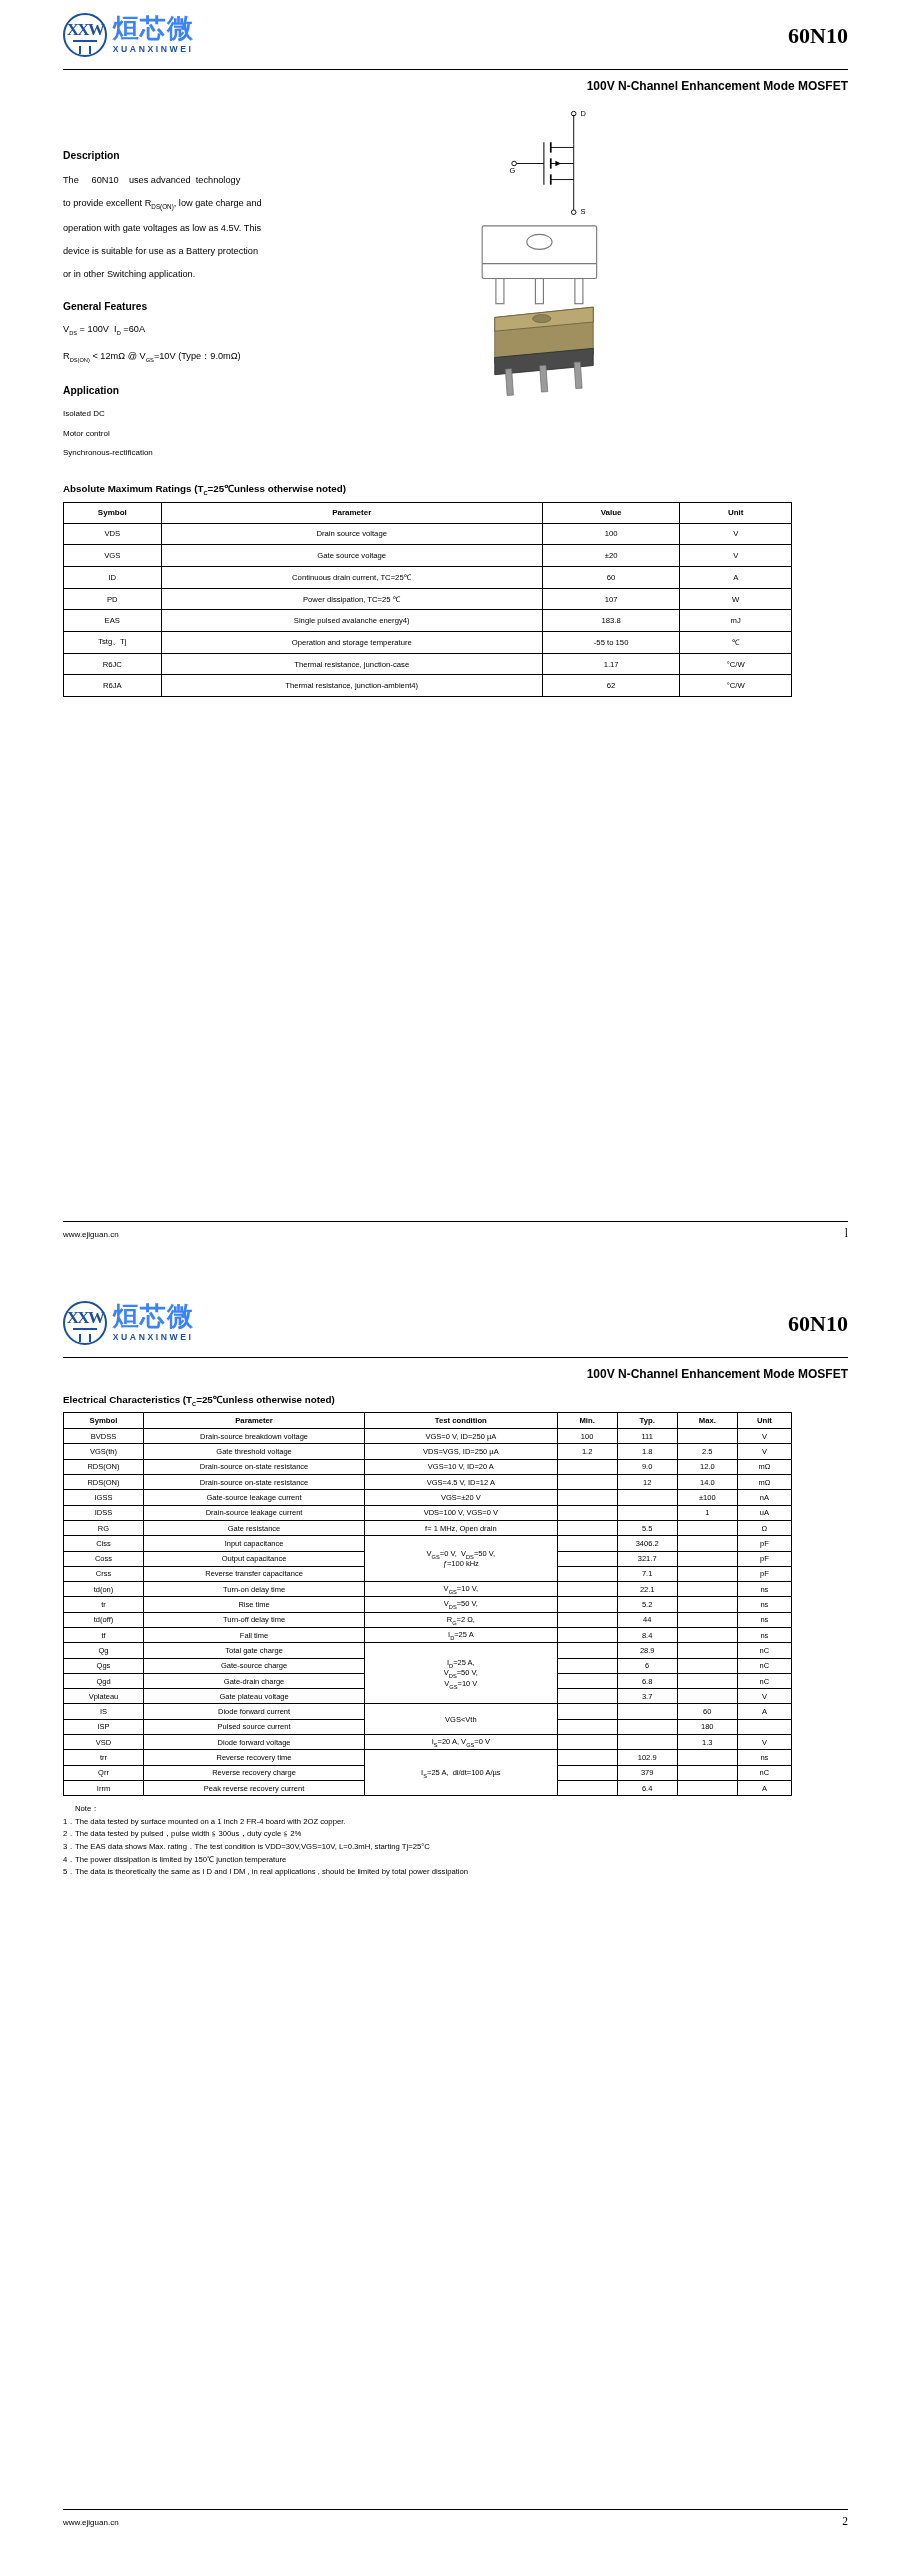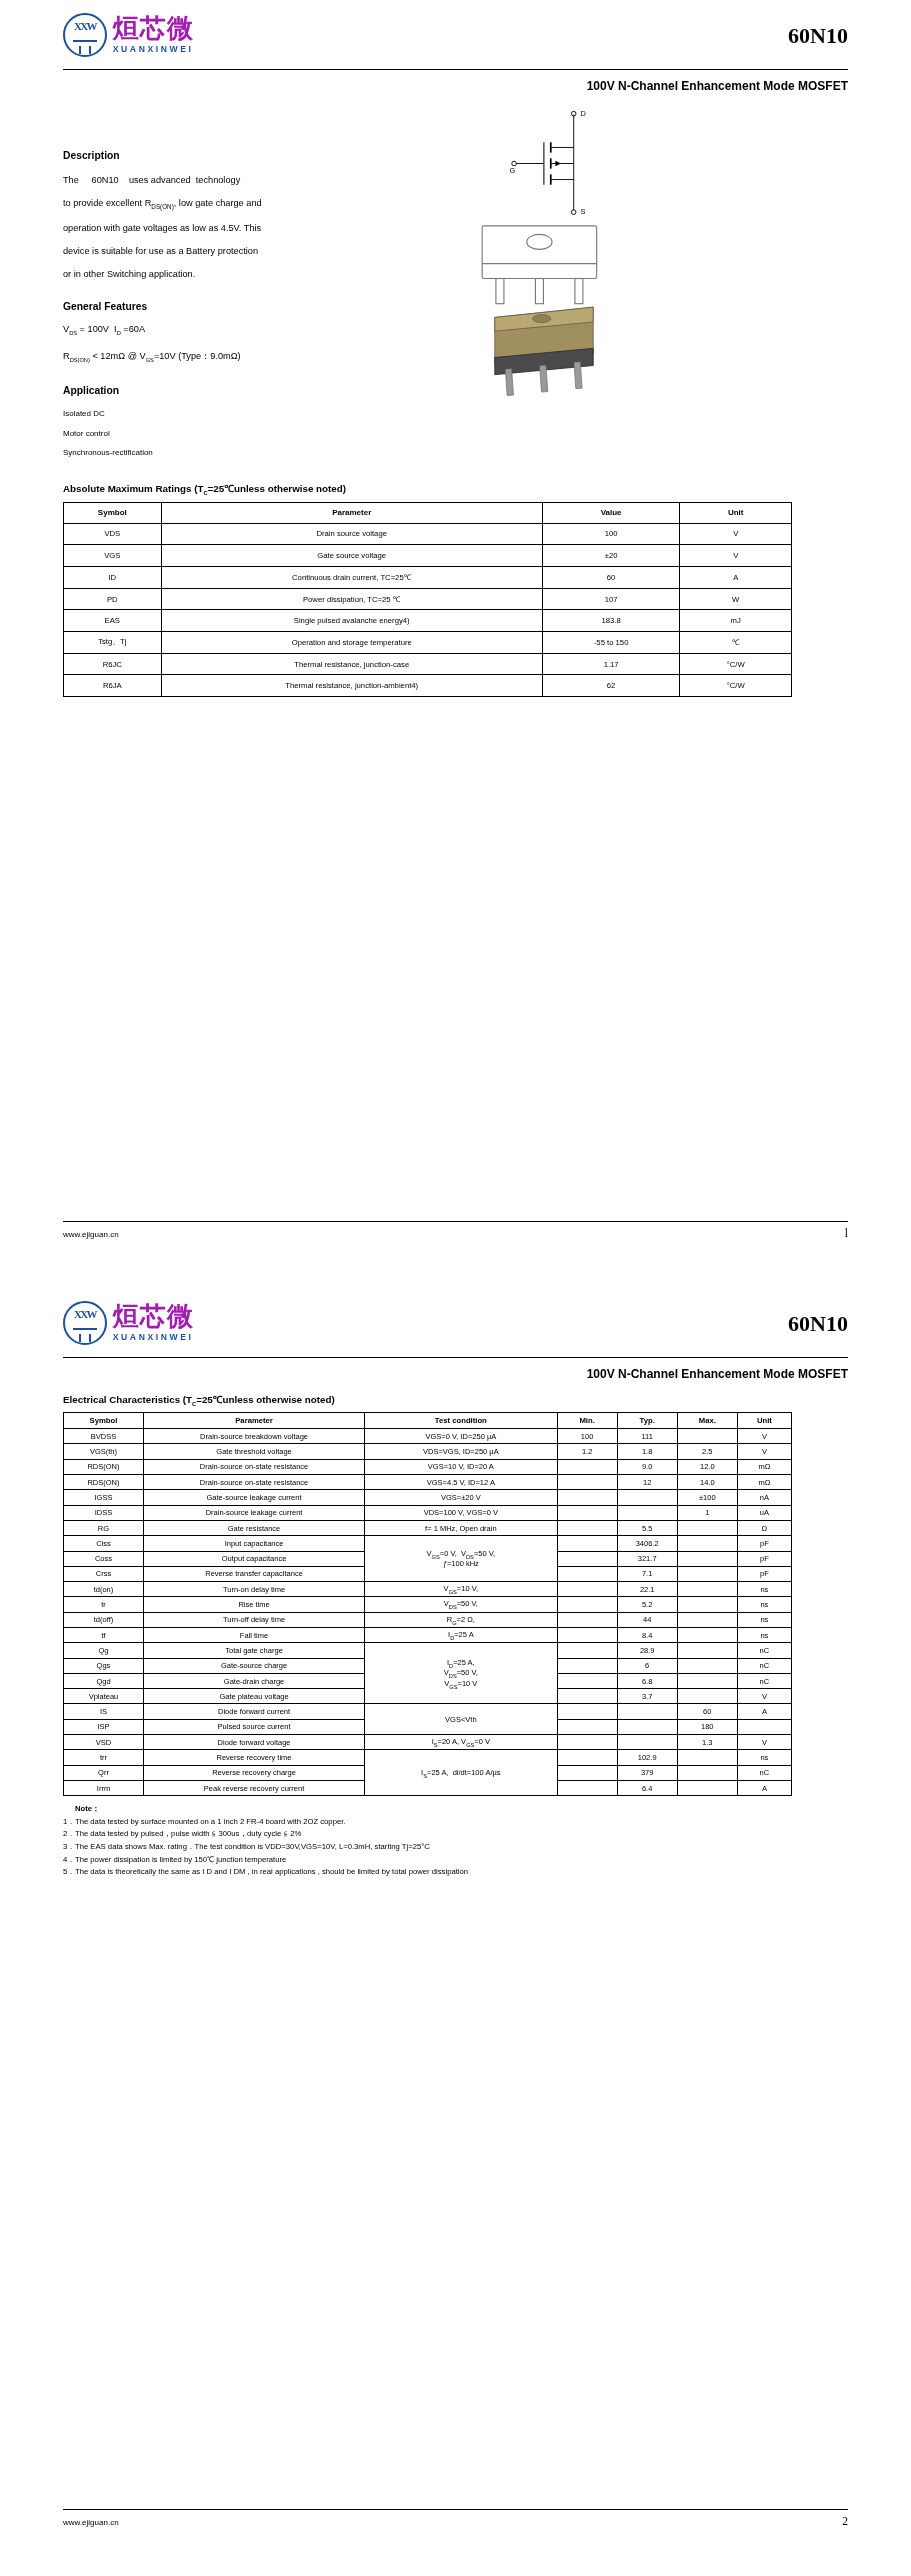--- a/index.html
+++ b/index.html
@@ -5,25 +5,25 @@
   html,body{margin:0;padding:0;background:#ffffff;}
   body{width:911px;font-family:"Liberation Sans",sans-serif;color:#000;}
   .page{width:911px;position:relative;box-sizing:border-box;padding:0 63px;}
   .page1{height:1288px;}
   .page2{height:1288px;}
 
   
   .hdr{position:relative;height:69px;}
   .logo{position:absolute;left:0;top:12.6px;display:flex;align-items:center;}
   .logo-mark{width:44px;height:44px;border-radius:50%;border:2.3px solid #1c4f9c;position:relative;box-sizing:border-box;}
-  .logo-mark .xx{position:absolute;left:0;right:0;top:5.7px;text-align:center;font-weight:bold;font-size:11px;color:#1c4f9c;letter-spacing:-1.7px;font-family:"Liberation Serif",serif;}
+  .logo-mark .xx{position:absolute;left:0;right:0;top:5.7px;text-align:center;font-weight:bold;font-size:17px;color:#1c4f9c;letter-spacing:-1.7px;font-family:"Liberation Serif",serif;}
   .logo-mark .bar{position:absolute;left:8px;right:8px;top:25px;height:2.9px;background:#1c4f9c;}
   .logo-mark .bar2{position:absolute;left:13.8px;right:13.8px;top:31px;height:8px;border-left:2.9px solid #1c4f9c;border-right:2.9px solid #1c4f9c;}
   .logo-text{margin-left:5.7px;}
-  .logo-cn{font-size:26px;font-weight:bold;color:#a21caf;font-family:"DejaVu Sans",sans-serif;line-height:1;letter-spacing:1.1px;}
+  .logo-cn{font-size:26px;font-weight:bold;color:#3b82f6;font-family:"DejaVu Sans",sans-serif;line-height:1;letter-spacing:1.1px;}
   .logo-en{font-size:8.6px;letter-spacing:2.6px;color:#1c4f9c;font-weight:bold;margin-top:2.9px;}
   .part{position:absolute;right:0;top:23px;font-size:22px;font-weight:bold;font-family:"Liberation Serif",serif;}
   .rule{border:0;border-top:1.1px solid #000;margin:0;}
   .subtitle{text-align:right;font-size:12px;font-weight:bold;margin-top:9px;}
 
   
   .twocol{display:flex;margin-top:12.6px;}
   .leftcol{width:333px;margin-top:44px;}
   .rightcol{flex:1;position:relative;}
   h3.sec{font-size:10.3px;font-weight:bold;margin:0 0 8px 0;}
@@ -47,21 +47,21 @@
   table.amr th{height:19.5px;font-weight:bold;font-size:8px;}
   table.amr td{height:20.7px;}
   .sub{font-size:5.7px;vertical-align:sub;}
 
   table.ec{width:729px;font-size:7.5px;}
   table.ec th{height:15px;font-weight:bold;font-size:7.7px;}
   table.ec td{height:14.3px;}
 
   
   .notes{margin-top:6.9px;font-size:7.7px;line-height:12.6px;}
-  .notes .nt{font-weight:bold;padding-left:12px;}
+  .notes .nt{font-weight:normal;padding-left:12px;}
 
   
   .footer{position:absolute;left:63px;right:63px;bottom:49px;}
   .footer .line{border-top:1.1px solid #000;}
   .footer .url{text-align:left;font-size:8px;margin-top:8px;}
   .footer .pg{position:absolute;right:0;top:5.7px;font-size:11.5px;font-family:"Liberation Serif",serif;}
 </style>
 </head>
 <body>
 

